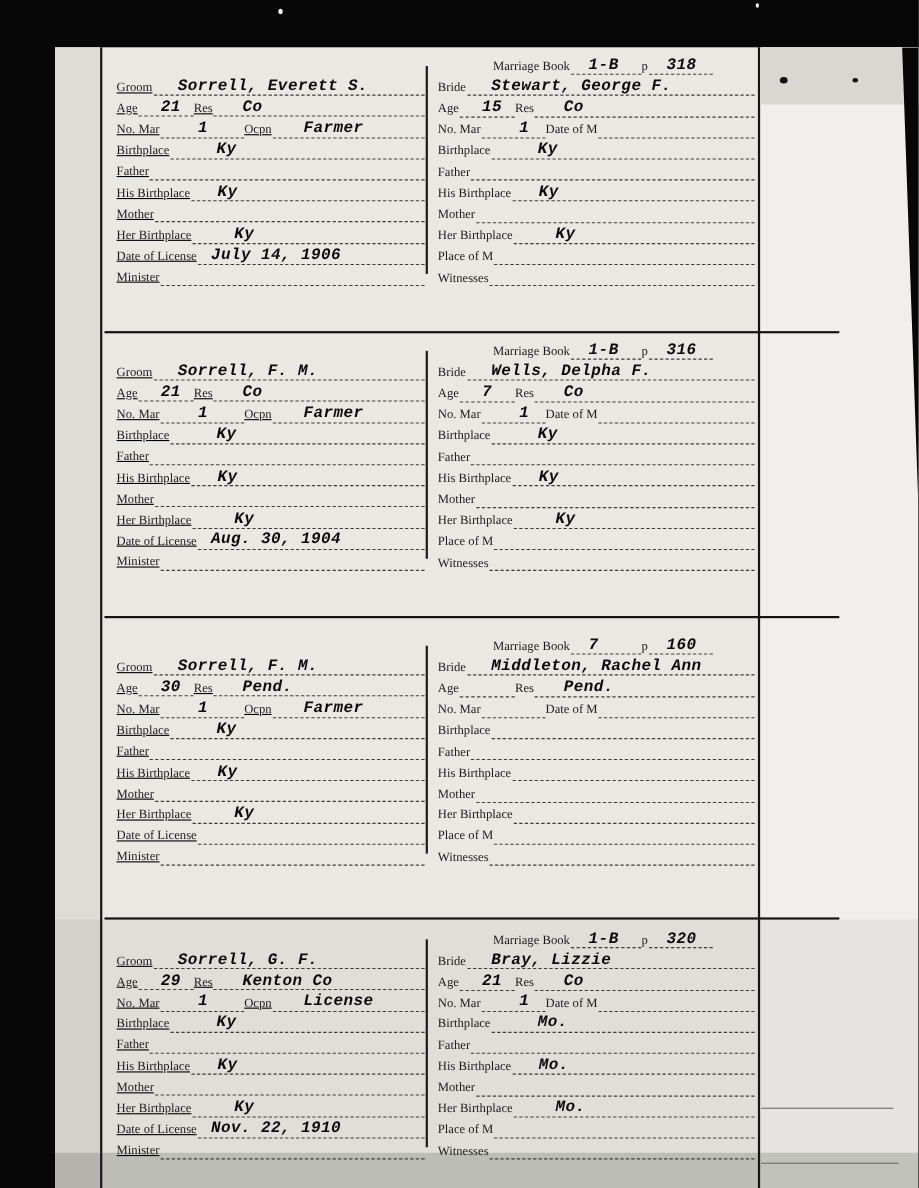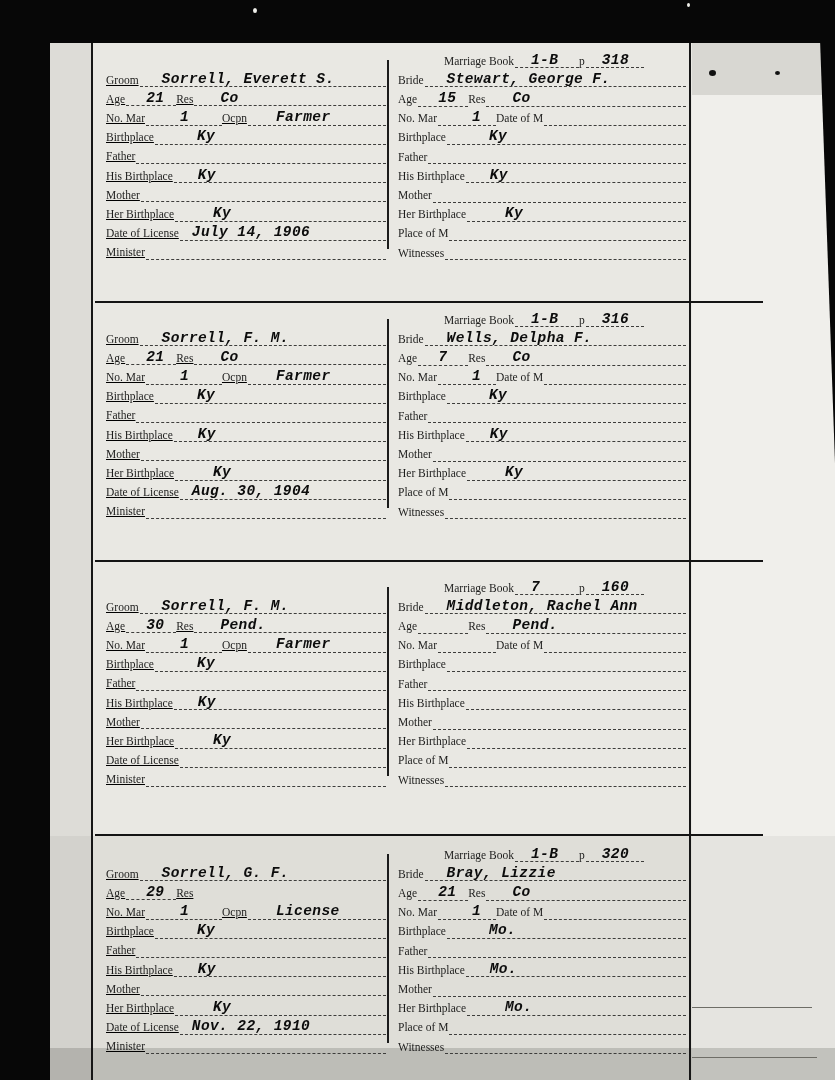--- a/index.html
+++ b/index.html
@@ -45,21 +45,21 @@
   .seg{position:relative;height:100%;border-bottom:1.4px dashed #3d3d3b;}
   .grow{flex:1;}
   .w-age{width:50px;} .w-nomar{width:76px;} .w-nomarb{width:58px;}
   .w-book{width:64px;} .w-page{width:58px;}
   .val{position:absolute;bottom:0;left:8px;line-height:1;white-space:nowrap;
        font-family:"Liberation Mono","DejaVu Sans Mono",monospace;
        font-weight:700;font-size:14.5px;letter-spacing:.4px;color:#0c0c0c;}
   .v-name{left:22px;} .v-age{left:20px;text-align:right;} .v-res{left:26px;} .v-nomar{left:34px;}
   .v-ocpn{left:28px;} .v-bp{left:42px;} .v-hisbp{left:24px;} .v-herbp{left:38px;}
   .v-date{left:12px;} .v-book{left:16px;} .v-page{left:16px;font-style:italic;}
-  .mbrow{padding-left:46px;padding-right:34px;}
+  .mbrow{padding-left:46px;padding-right:34px;justify-content:center;}
 </style>
 </head>
 <body>
 
 <div id="stage">
 
   <div id="paper" class="abs grain"></div>
   <div id="left-strip" class="abs grain-heavy"></div>
   <div id="right-margin" class="abs grain"></div>
   <div id="right-margin-top" class="abs grain-heavy"></div>
@@ -558,20 +558,23 @@
         <span class="seg grow">
               <i class="val v-name">Sorrell, G. F.</i>
             </span>
       </div>
       <div class="row">
         <span class="lbl">Age</span>
         <span class="seg w-age">
               <i class="val v-age">29</i>
             </span>
         <span class="lbl">Res</span>
+        <span class="seg grow">
+              <i class="val v-res">Kenton Co</i>
+            </span>
       </div>
       <div class="row">
         <span class="lbl">No. Mar</span>
         <span class="seg w-nomar">
               <i class="val v-nomar">1</i>
             </span>
         <span class="lbl">Ocpn</span>
         <span class="seg grow">
               <i class="val v-ocpn">License</i>
             </span>

